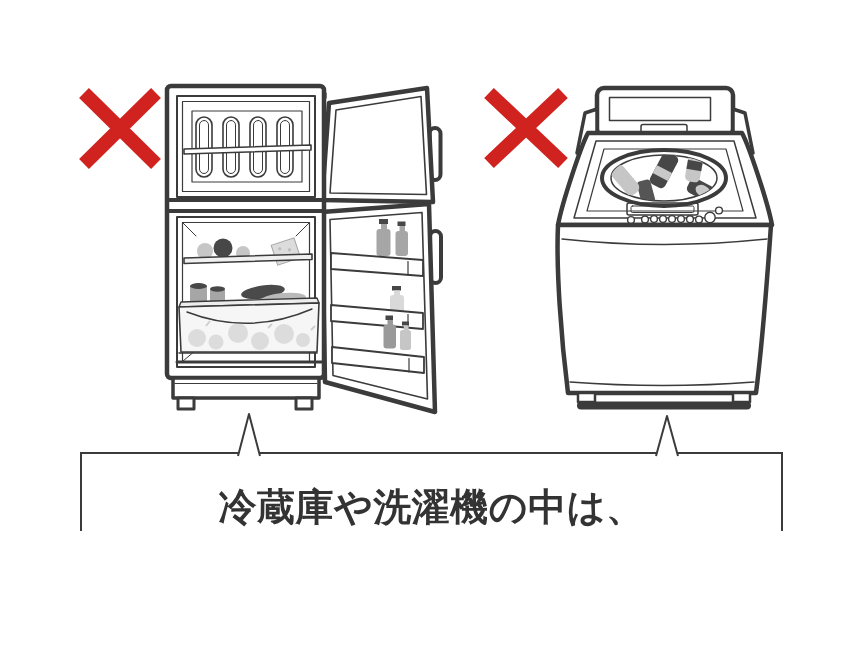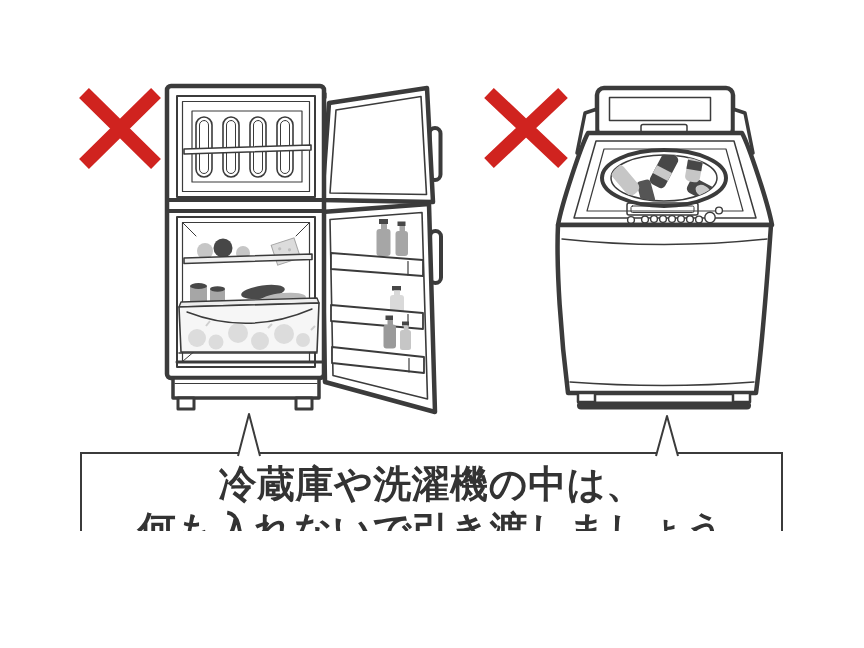--- a/index.html
+++ b/index.html
@@ -240,16 +240,15 @@
 
   <g>
     <rect x="81" y="453" width="701" height="107" fill="#ffffff" stroke="var(--color-outline,#3b3b3b)" stroke-width="2"></rect>
     <path d="M238,456 L249,414 L260,456" fill="#ffffff" stroke="var(--color-outline,#3b3b3b)" stroke-width="2" stroke-linejoin="round"></path>
     <path d="M656,456 L667,416 L678,456" fill="#ffffff" stroke="var(--color-outline,#3b3b3b)" stroke-width="2" stroke-linejoin="round"></path>
   </g>
 </svg>
 
   <div class="caption">
     <div>冷蔵庫や洗濯機の中は、</div>
-    <div>何も入れないで引き渡しましょう</div>
   </div>
 
 </div>
 
 </body></html>

